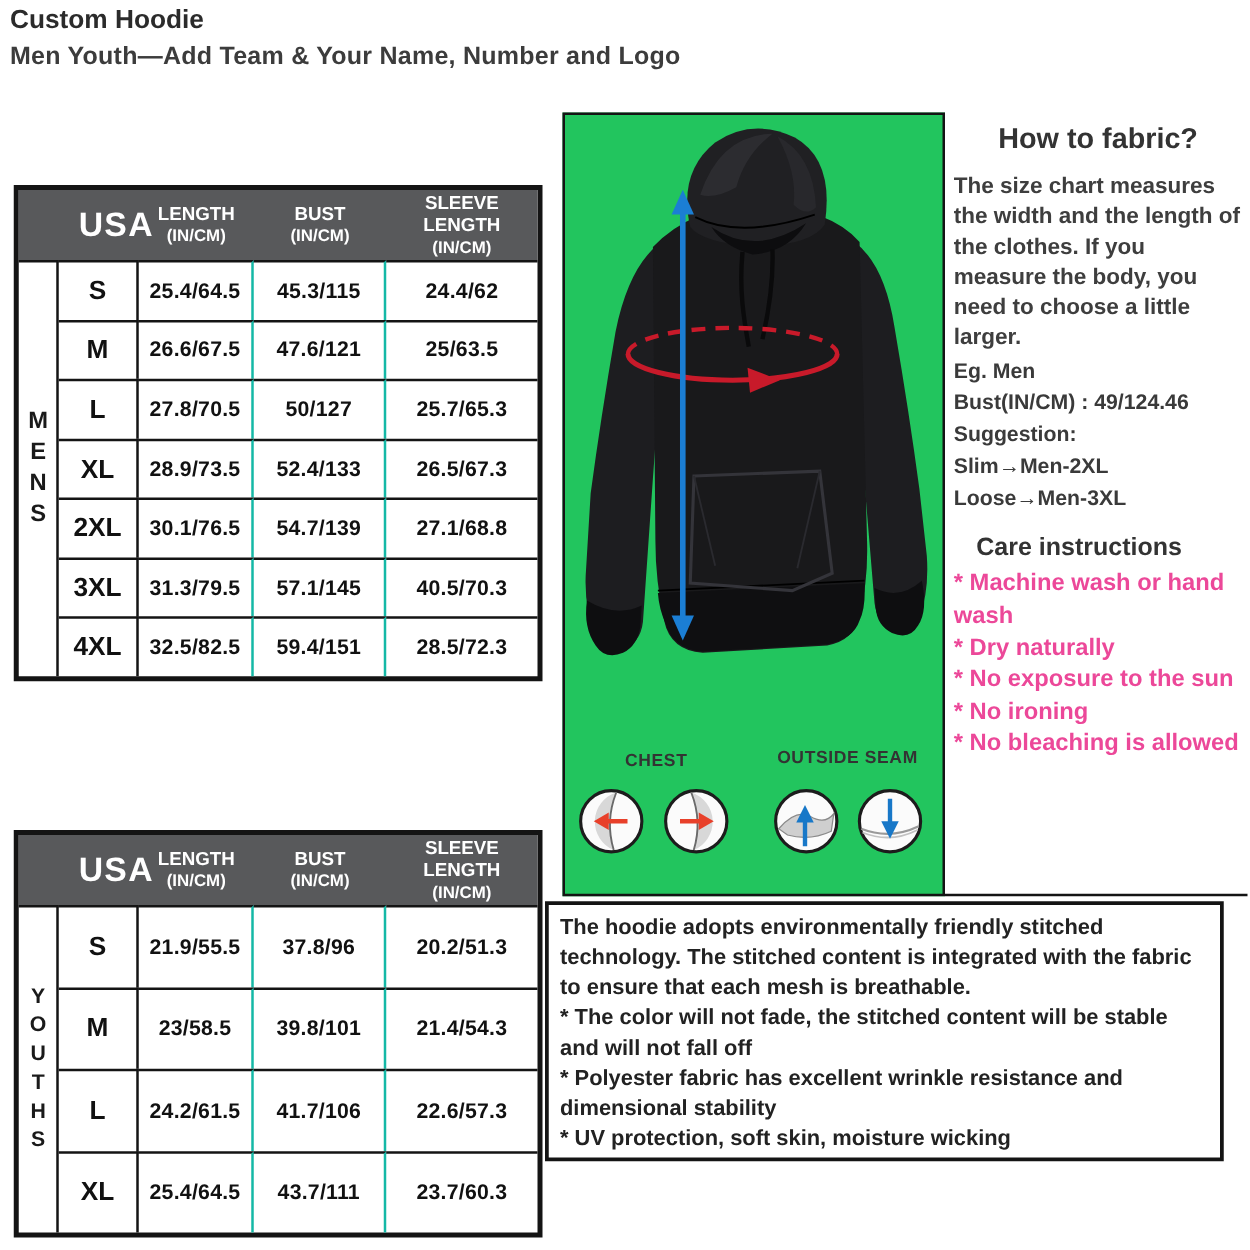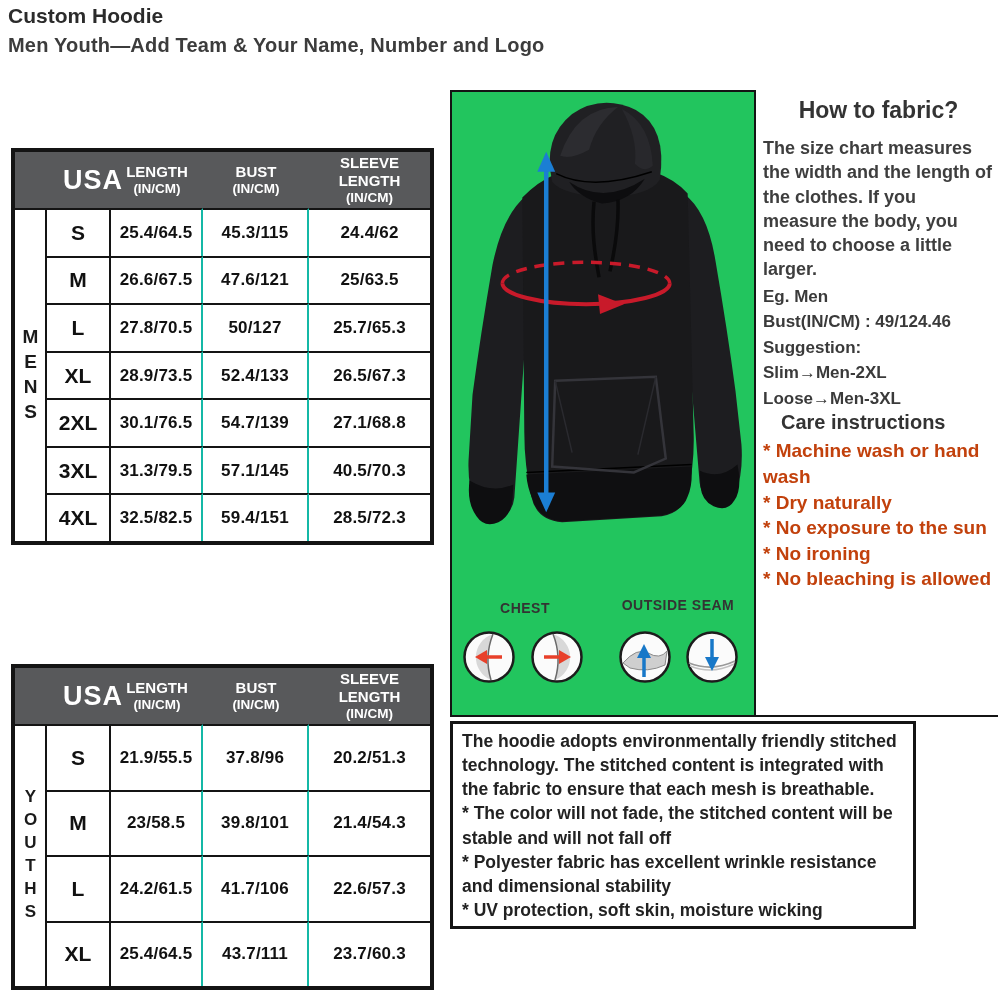--- a/index.html
+++ b/index.html
@@ -49,27 +49,27 @@
   .icon-pos-1 { left:10px;  top:538px; }
   .icon-pos-2 { left:78px;  top:538px; }
   .icon-pos-3 { left:166px; top:538px; }
   .icon-pos-4 { left:233px; top:538px; }
 
   
   .howto { position:absolute; left:763px; top:97px; width:231px; }
   .howto-heading { font-size:23px; font-weight:bold; color:#333; text-align:center; margin-bottom:12px; }
   .howto-body { font-size:18px; font-weight:bold; color:#3e3e3e; line-height:1.35; }
   .example-block { margin-top:2px; font-size:17px; font-weight:bold; color:#3a3a3a; line-height:1.5; }
-  .care-heading { margin-top:0; padding-left:18px; font-size:20px; font-weight:bold; color:#333; }
-  .care-list { margin-top:4px; font-size:19px; font-weight:bold; color:#c2410c; line-height:1.35; }
+  .care-heading { margin-top:16px; padding-left:18px; font-size:20px; font-weight:bold; color:#333; }
+  .care-list { margin-top:4px; font-size:19px; font-weight:bold; color:#ec4899; line-height:1.35; }
   .right-bottom-line { position:absolute; left:756px; top:715px; width:242px; height:2px; background:#141414; }
 
   
   .features-box {
-    position:absolute; left:450px; top:721px; width:466px; height:208px;
+    position:absolute; left:436px; top:721px; width:543px; height:208px;
     border:3px solid #141414; padding:5px 9px 0 9px;
     font-size:17.5px; font-weight:bold; color:#222; line-height:1.38;
   }
   .features-box p { margin:0; }
 </style>
 </head>
 <body>
 
 <div class="page">
 

